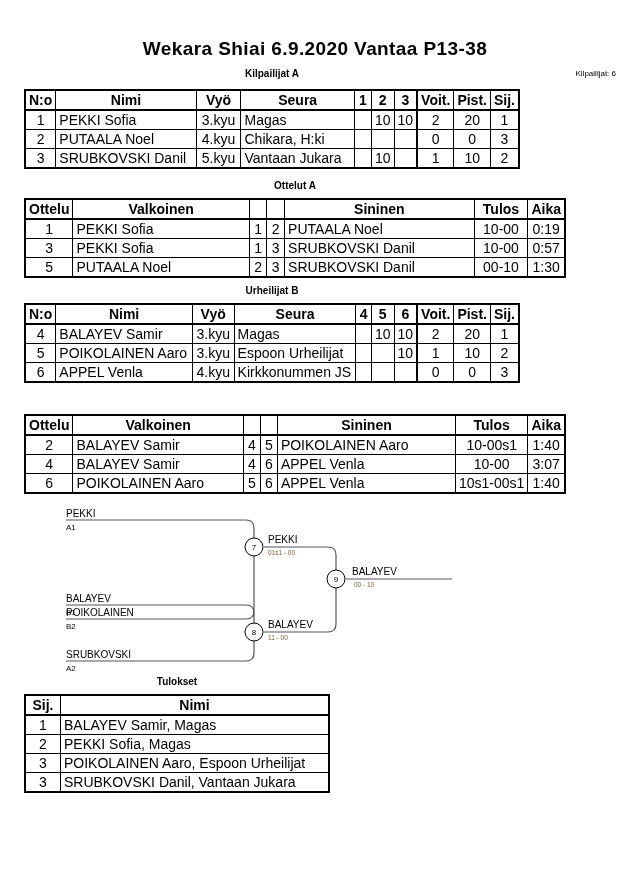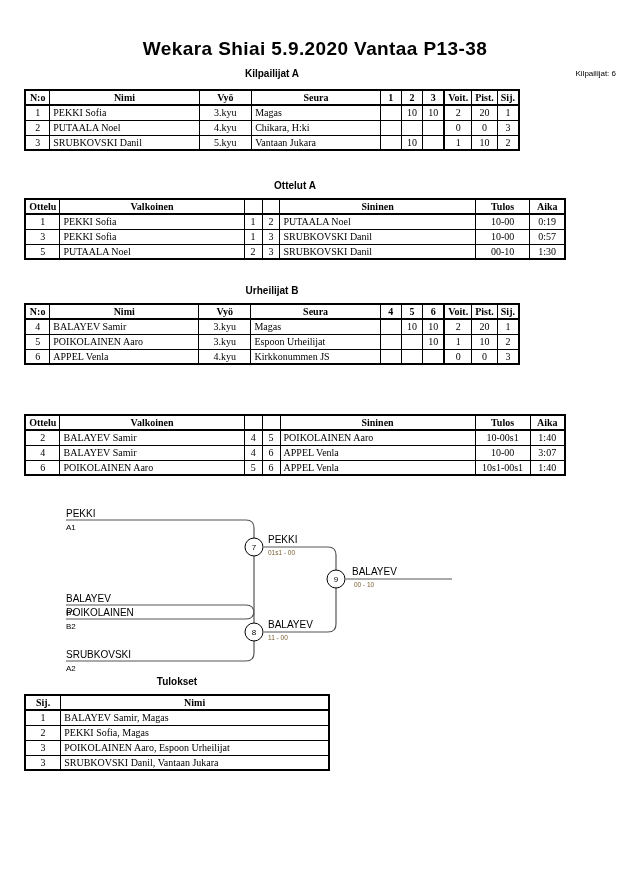--- a/index.html
+++ b/index.html
@@ -41,23 +41,22 @@
     position: absolute;
     font-size: 10px;
     font-weight: bold;
     text-align: center;
   }
 
   
   table.grid {
     position: absolute;
     border-collapse: collapse;
-    font-size: 10px;
+    font-size: 14px;
     background: #ffffff;
-    font-family: Liberation Serif, serif;
   }
   table.grid th,
   table.grid td {
     border: 1px solid #000000;
     padding: 1px 3px;
     height: 15px;
     box-sizing: border-box;
     white-space: nowrap;
     overflow: hidden;
     font-weight: normal;
@@ -115,21 +114,21 @@
   }
   .bk-circle {
     stroke: #000000;
     stroke-width: 1;
     fill: #ffffff;
   }
 </style>
 </head>
 <body>
 
-<div class="doc-title">Wekara Shiai  5.9.2020  Vantaa   P13-38</div>
+<div class="doc-title">Wekara Shiai  6.9.2020  Vantaa   P13-38</div>
 <div class="entrants-count">Kilpailijat: 6</div>
 
 <div class="caption" style="top:68px;left:24px;width:496px;">Kilpailijat A</div>
 
 <table class="grid" style="top:89px;left:24px;width:496px;">
   <colgroup>
     <col style="width:25px">
       <col style="width:155px">
       <col style="width:55px">
       <col style="width:135px">

